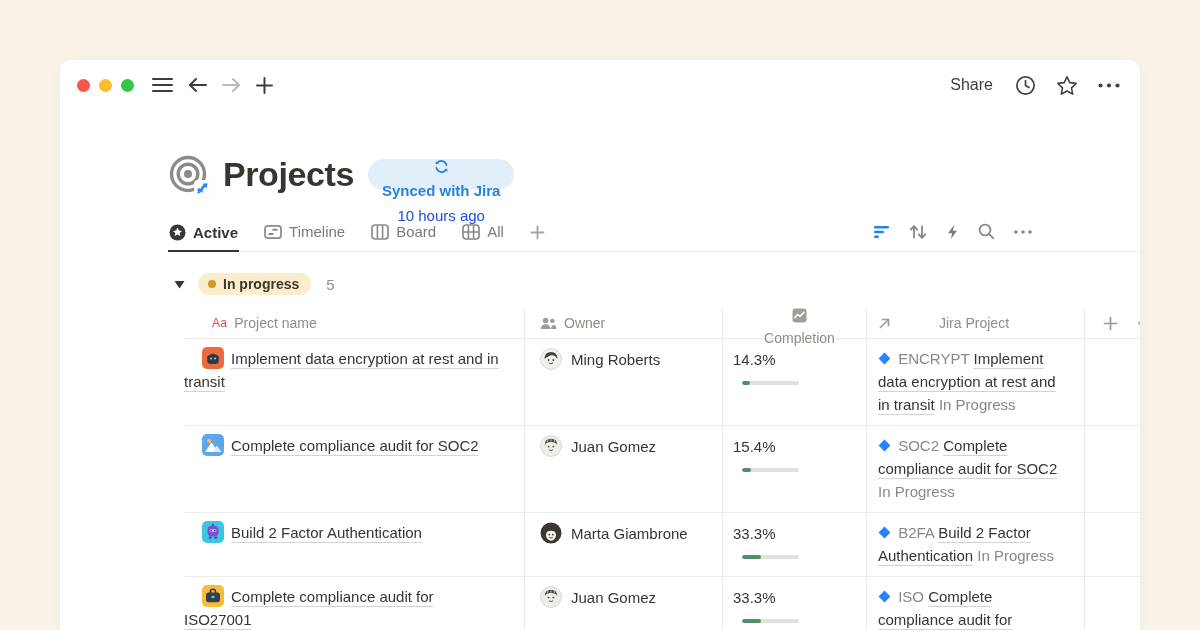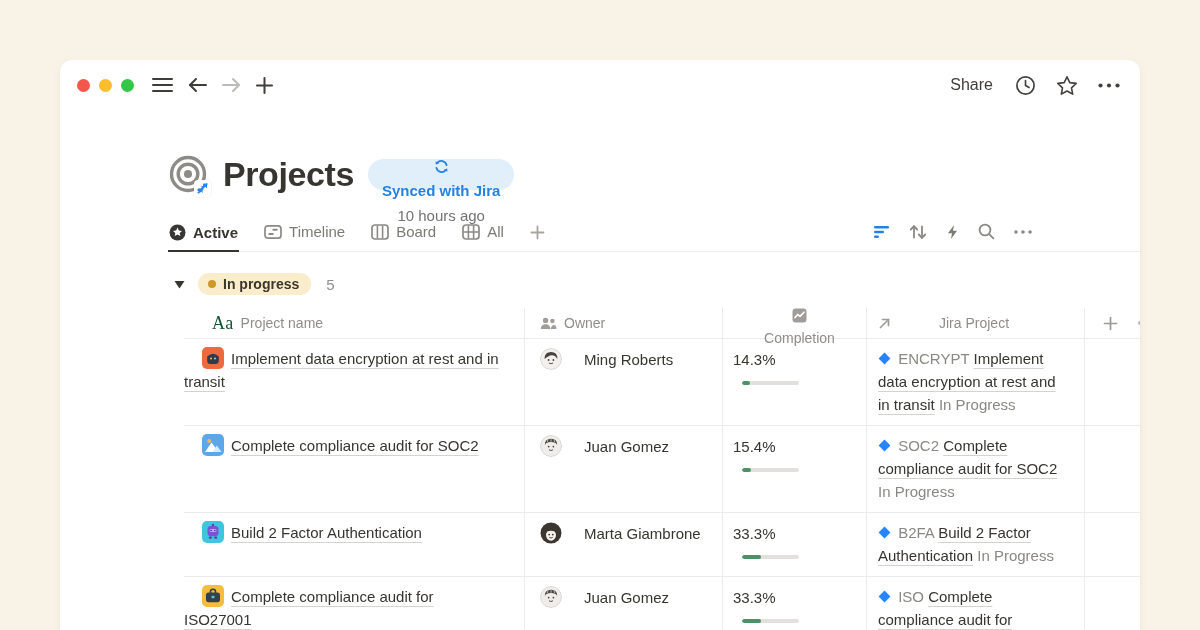--- a/index.html
+++ b/index.html
@@ -68,30 +68,30 @@
   .c-name { width:341px; }
   .c-owner{ width:198px; }
   .c-comp { width:144px;flex-direction:column; }
   .c-jira { width:218px; }
   .c-plus { width:55px; border-right:none; }
   .thead .c-name { padding-left:28px; }
   .thead .c-owner{ padding-left:15px; }
   .thead .c-comp { padding-left:10px; }
   .thead .c-jira { padding-left:11px;gap:48px; }
   .thead .c-plus { padding-left:18px; justify-content:flex-start; position:relative; }
-  .aa { font-size:18px; color:#14532d; letter-spacing:.3px;font-family:Liberation Serif, serif; }
+  .aa { font-size:12px; color:#ef4444; letter-spacing:.3px; }
   .trow { display:flex; border-top:1px solid #EDECE9; background:#fff; line-height:23px; }
   .c-name.body { padding:8px 22px 9px 0; text-indent:18px; }
   .row-title { cursor:pointer; }
   .doc-icon { display:inline-block; width:22px; height:22px; border-radius:5px;
               vertical-align:-5px; margin-right:7px; overflow:hidden; text-indent:0; }
   .ttl { color:#37352F; font-weight:500;
          text-decoration:underline; text-decoration-color:rgba(55,53,47,.22);
          text-underline-offset:3.5px; text-decoration-thickness:1px; }
-  .c-owner.body { padding:9px 8px 0 15px; display:flex; gap:22px; align-items:flex-start; cursor:pointer; }
+  .c-owner.body { padding:9px 8px 0 15px; display:flex; gap:9px; align-items:flex-start; cursor:pointer; }
   .avatar { width:22px; height:22px; border-radius:50%; flex:0 0 auto; overflow:hidden; }
   .owner-name { color:#37352F; }
   .c-comp.body { padding:9px 10px 0 10px; display:flex; align-items:flex-start; cursor:pointer; }
   .pct { color:#37352F; }
   .bar { width:57px; height:4.5px; border-radius:3px; margin:9.5px 0 0 9px; overflow:hidden; }
   .fill { display:block; height:100%; border-radius:3px; min-width:6px; }
   .c-jira.body { padding:8px 16px 9px 11px; cursor:pointer; }
   .jira-key { color:#8A8883; }
   .jira-status { color:#8A8883; }
   .jira-title { color:#37352F; font-weight:500;
@@ -197,21 +197,21 @@
         <svg width="15" height="15" viewBox="0 0 15 15">
             <g stroke="currentColor" stroke-width="1.7" fill="none" stroke-linecap="round">
               <path d="M12.6 6.2 A5.4 5.4 0 0 0 3.2 3.9"></path>
               <path d="M2.4 8.8 A5.4 5.4 0 0 0 11.8 11.1"></path>
             </g>
             <polygon points="1.6,2.2 1.8,5.6 5,4.4" fill="currentColor"></polygon>
             <polygon points="13.4,12.8 13.2,9.4 10,10.6" fill="currentColor"></polygon>
           </svg>
       </span>
       <span class="lbl" style="color: rgb(35, 131, 226);">Synced with Jira</span>
-      <span class="time" style="color: #737373;">10 hours ago</span>
+      <span class="time" style="color: #1d4ed8;">10 hours ago</span>
     </span>
   </div>
 
   <div class="tabs-row">
     <span class="tab active">
       <span>
         <svg width="17" height="17" viewBox="0 0 17 17">
             <circle cx="8.5" cy="8.5" r="8" fill="#393734"></circle>
             <path d="M8.5 3.6 L9.9 6.4 L13 6.9 L10.7 9 L11.3 12.1 L8.5 10.6 L5.7 12.1 L6.3 9 L4 6.9 L7.1 6.4 Z" fill="#fff"></path>
           </svg>

